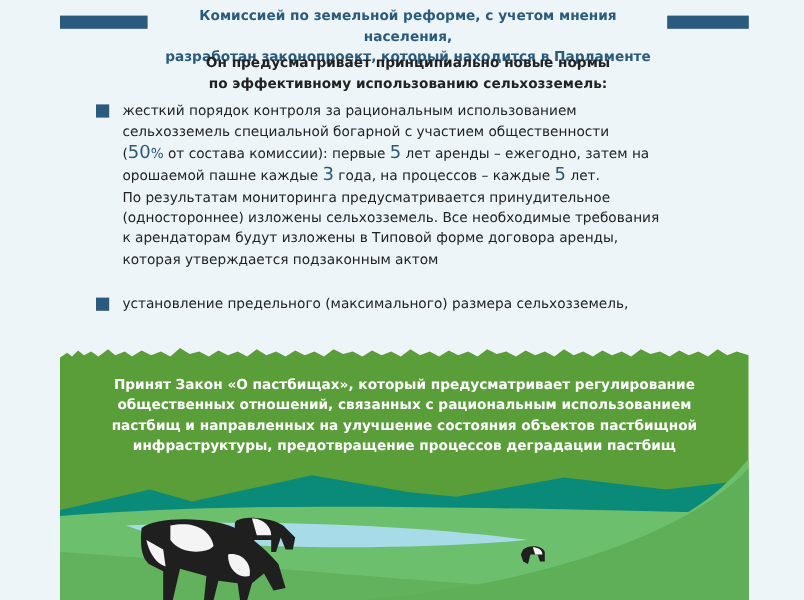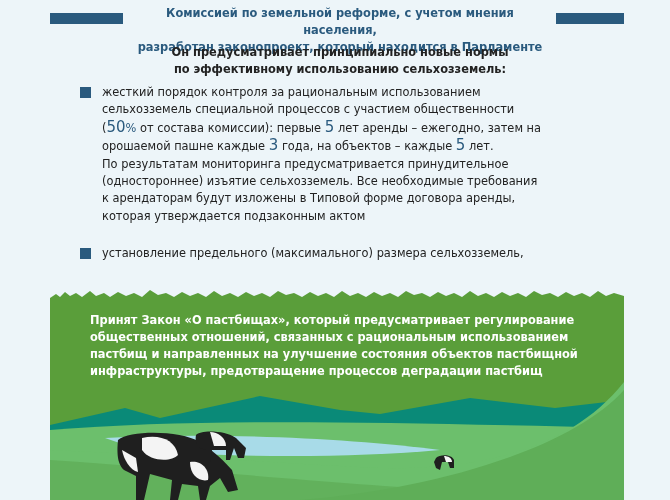--- a/index.html
+++ b/index.html
@@ -13,21 +13,21 @@
   .lead { position:absolute; left:130px; width:420px; top:44px; text-align:center;
           color:#222; font-weight:bold; font-size:11.4px; line-height:17px; }
   .list { position:absolute; left:80px; top:84px; width:500px; }
   .item { position:relative; padding-left:22px; color:#222; font-weight:normal;
           font-size:11.4px; line-height:17.4px; margin-bottom:20px; }
   .bullet { position:absolute; left:0; top:3px; width:11px; height:11px; background:#2a5a7e; }
   .hl { color:#2a5a7e; font-size:15px;margin-top:21px; }
   .hl small { font-size:11.4px; }
   .panel { position:absolute; left:50px; top:290px; width:574px; height:210px; overflow:hidden; }
   .panel svg { position:absolute; left:0; top:0; }
-  .panel-text { position:absolute; left:40px; width:494px; top:22px; text-align:left;
+  .panel-text { position:absolute; left:40px; width:494px; top:22px; text-align:center;
                 color:#fff; font-weight:bold; font-size:11.4px; line-height:17px; }
 </style>
 </head>
 <body>
 
 <div class="bar left"></div>
 <div class="bar right"></div>
 
 <div class="intro">
   <div>Комиссией по земельной реформе, с учетом мнения населения,</div>
@@ -36,25 +36,25 @@
 
 <div class="lead">
   <div>Он предусматривает принципиально новые нормы</div>
   <div>по эффективному использованию сельхозземель:</div>
 </div>
 
 <div class="list">
   <div class="item">
     <span class="bullet"></span>
     <div>жесткий порядок контроля за рациональным использованием</div>
-    <div>сельхозземель специальной процессов с участием общественности</div>
+    <div>сельхозземель специальной богарной с участием общественности</div>
     <div><span>(</span><span class="hl"><span>50</span><small>%</small></span><span> от состава комиссии): первые </span><span class="hl">5</span><span> лет аренды – ежегодно, затем на</span></div>
-    <div><span>орошаемой пашне каждые </span><span class="hl">3</span><span> года, на объектов – каждые </span><span class="hl">5</span><span> лет.</span></div>
+    <div><span>орошаемой пашне каждые </span><span class="hl">3</span><span> года, на процессов – каждые </span><span class="hl">5</span><span> лет.</span></div>
     <div>По результатам мониторинга предусматривается принудительное</div>
-    <div>(одностороннее) изъятие сельхозземель. Все необходимые требования</div>
+    <div>(одностороннее) изложены сельхозземель. Все необходимые требования</div>
     <div>к арендаторам будут изложены в Типовой форме договора аренды,</div>
     <div>которая утверждается подзаконным актом</div>
   </div>
   <div class="item">
     <span class="bullet"></span>
     <div>установление предельного (максимального) размера сельхозземель,</div>
   </div>
 </div>
 
 <div class="panel">

